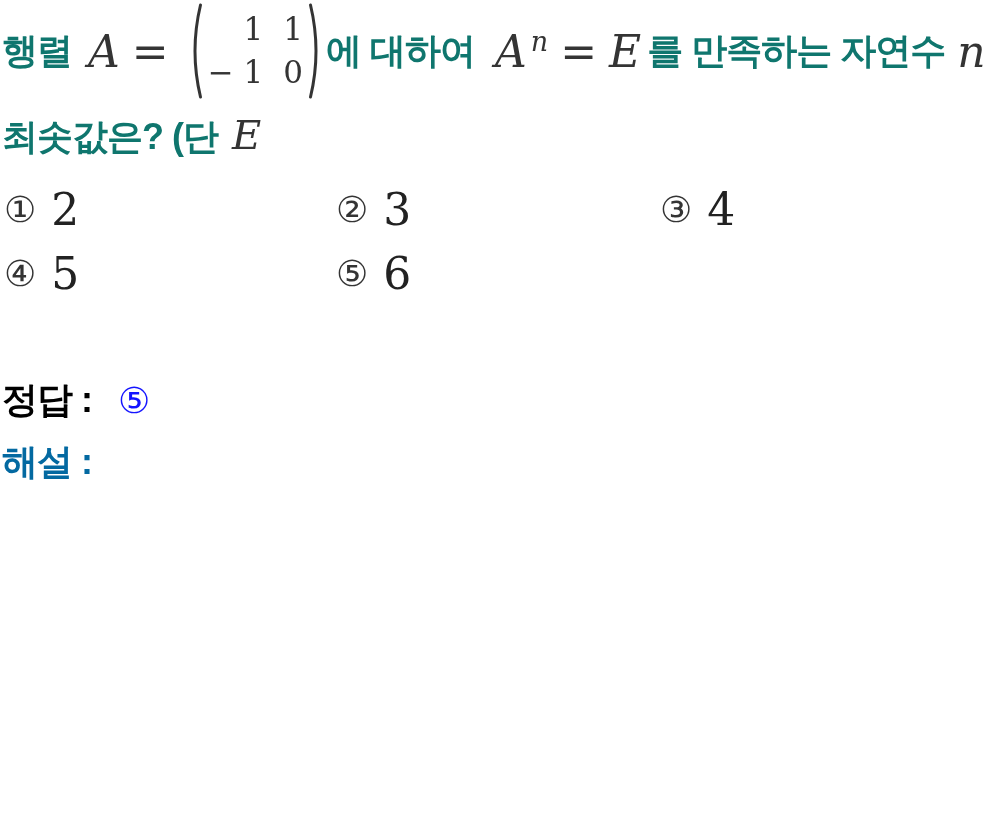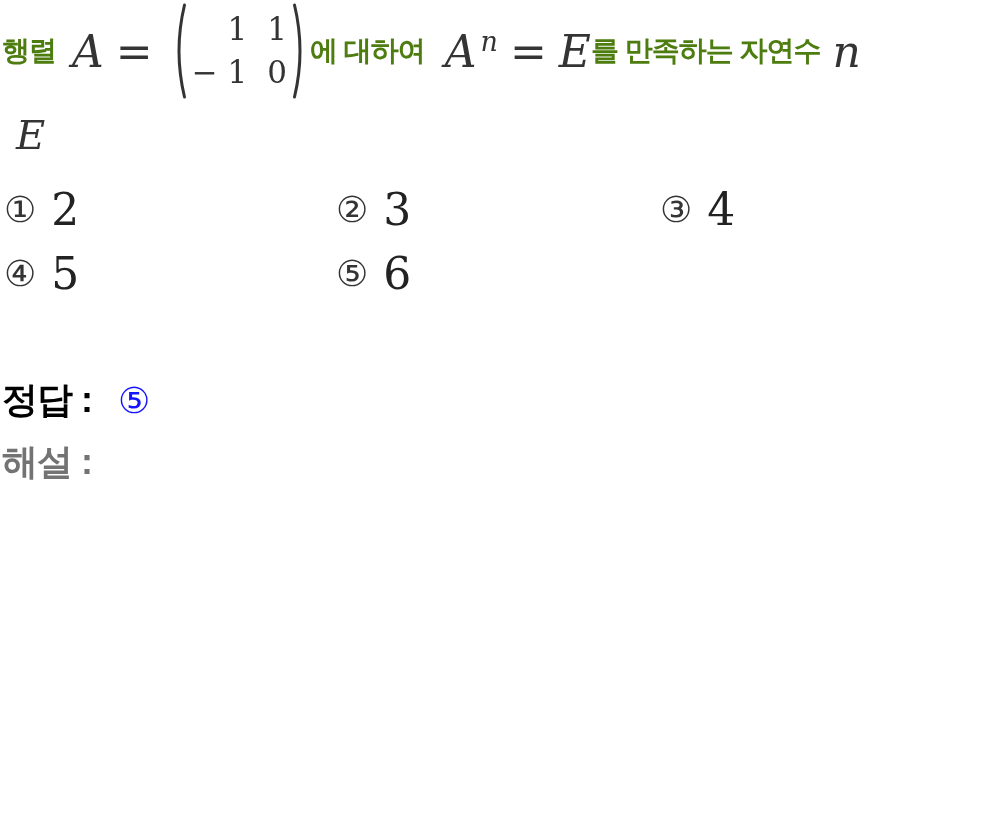--- a/index.html
+++ b/index.html
@@ -8,22 +8,22 @@
     position: relative;
     width: 993px;
     height: 830px;
     background: #ffffff;
     overflow: hidden;
     color: #343434;
   }
   .kr {
     font-family: "Liberation Sans", sans-serif;
     font-weight: 700;
-    font-size: 28px;
-    color: #4d7c0f;
+    font-size: 36px;
+    color: #0f766e;
     letter-spacing: -1px;
     white-space: pre;
   }
   .math {
     font-family: "DejaVu Serif", "Liberation Serif", serif;
     font-size: 44px;
     color: #343434;
     white-space: pre;
   }
   .math.it { font-style: italic; }
@@ -123,26 +123,27 @@
         <span class="c2">0</span>
       </span>
       <svg class="paren-svg" width="16" height="98" viewBox="0 0 16 98">
         <path d="M2.5,3 Q13.5,49 2.5,95" fill="none" stroke="#343434" stroke-width="3" stroke-linecap="round"></path>
       </svg>
     </span>
     <span class="kr" style="margin-left:2px">에 대하여</span>
     <span class="math it" style="margin-left:20px"><span>A</span><span class="sup">n</span></span>
     <span class="math" style="margin:0 12px">=</span>
     <span class="math it">E</span>
-    <span class="kr" style="margin-left:0">를 만족하는 자연수</span>
+    <span class="kr" style="margin-left:6px">를 만족하는 자연수</span>
     <span class="math it" style="margin-left:12px">n</span>
 
   </div>
 
   <div class="line2">
+    <span class="kr">최솟값은? (단</span>
     <span class="math it" style="font-size:40px; margin:0 4px 0 14px">E</span>
   </div>
 
   <div class="choice" style="left:4px; top:184px">
     <span class="marker">①</span>
     <span class="choice-val">2</span>
   </div>
   <div class="choice" style="left:336px; top:184px">
     <span class="marker">②</span>
     <span class="choice-val">3</span>
@@ -159,16 +160,16 @@
     <span class="marker">⑤</span>
     <span class="choice-val">6</span>
   </div>
 
   <div class="answer-line" style="top:376px; color:#1414ff">
     <span class="blue-label" style="color:#000000">정답 :</span>
     <span class="blue-marker" style="color:#1414ff">⑤</span>
   </div>
 
   <div class="answer-line" style="top:438px; color:#1414ff">
-    <span class="blue-label" style="color:#737373">해설 :</span>
+    <span class="blue-label" style="color:#0369a1">해설 :</span>
   </div>
 
 </div>
 
 </body></html>

